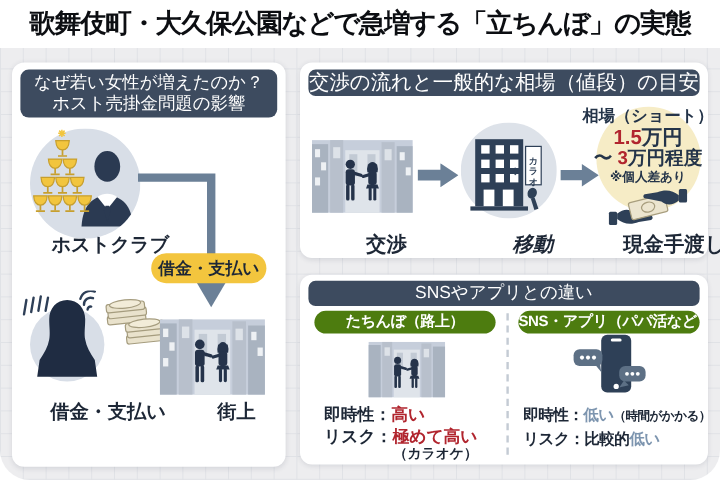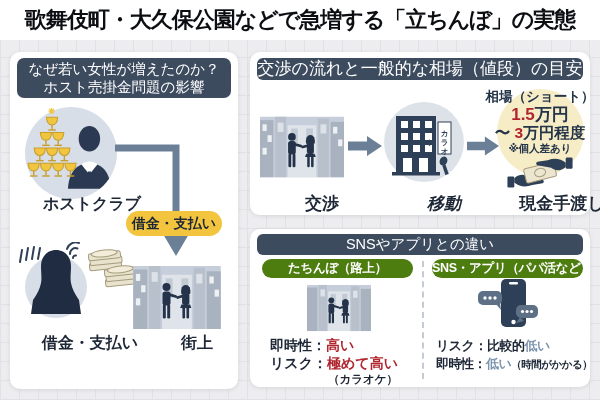--- a/index.html
+++ b/index.html
@@ -3,21 +3,21 @@
 <meta charset="utf-8">
 <style>
   html,body{margin:0;padding:0;}
   body{width:600px;height:400px;overflow:hidden;
        font-family:"Liberation Sans","DejaVu Sans",sans-serif;}
   .stage{position:relative;width:600px;height:400px;
     background-color:#ededef;
     background-image:
       linear-gradient(#e0e2e6 1px, transparent 1px),
       linear-gradient(90deg,#e0e2e6 1px, transparent 1px);
-    background-size:19px 19px;}
+    background-size:19px 19px;border-radius:25px;}
   .title-strip{position:absolute;left:0;top:0;width:600px;height:40px;background:#fff;}
   .page-title{position:absolute;left:0;top:5px;width:600px;text-align:center;
     font-size:22px;font-weight:900;letter-spacing:-1px;color:#0c0e12;white-space:nowrap;}
   .panel{position:absolute;background:#fff;border-radius:10px;
     box-shadow:0 1px 4px rgba(40,50,70,.12);}
   #panel-left{left:10px;top:52px;width:228px;height:337px;}
   #panel-flow{left:250px;top:52px;width:340px;height:163px;}
   #panel-sns{left:250px;top:229px;width:340px;height:158px;}
   .ph{position:absolute;left:7px;right:7px;background:#3d4b5f;color:#fff;
     font-weight:400;text-align:center;border-radius:7px;white-space:nowrap;}
@@ -318,17 +318,17 @@
       </g>
       <g>
         <rect x="42" y="28" width="22" height="13" rx="5" fill="#5d7085"></rect>
         <path d="M46,40 l-4,6 8,-2 z" fill="#5d7085"></path>
         <circle cx="48.5" cy="34.5" r="1.6" fill="#fff"></circle>
           <circle cx="53" cy="34.5" r="1.6" fill="#fff"></circle>
           <circle cx="57.5" cy="34.5" r="1.6" fill="#fff"></circle>
       </g>
     </svg>
     <div class="facts facts-right" style="left:186px;">
+      <div><span>即時性：</span><span class="blue">低い</span><span class="note-inline">（時間がかかる）</span></div>
       <div><span>リスク：</span><span>比較的</span><span class="blue">低い</span></div>
-      <div><span>即時性：</span><span class="blue">低い</span><span class="note-inline">（時間がかかる）</span></div>
     </div>
   </div>
 </div>
 
 </body></html>

